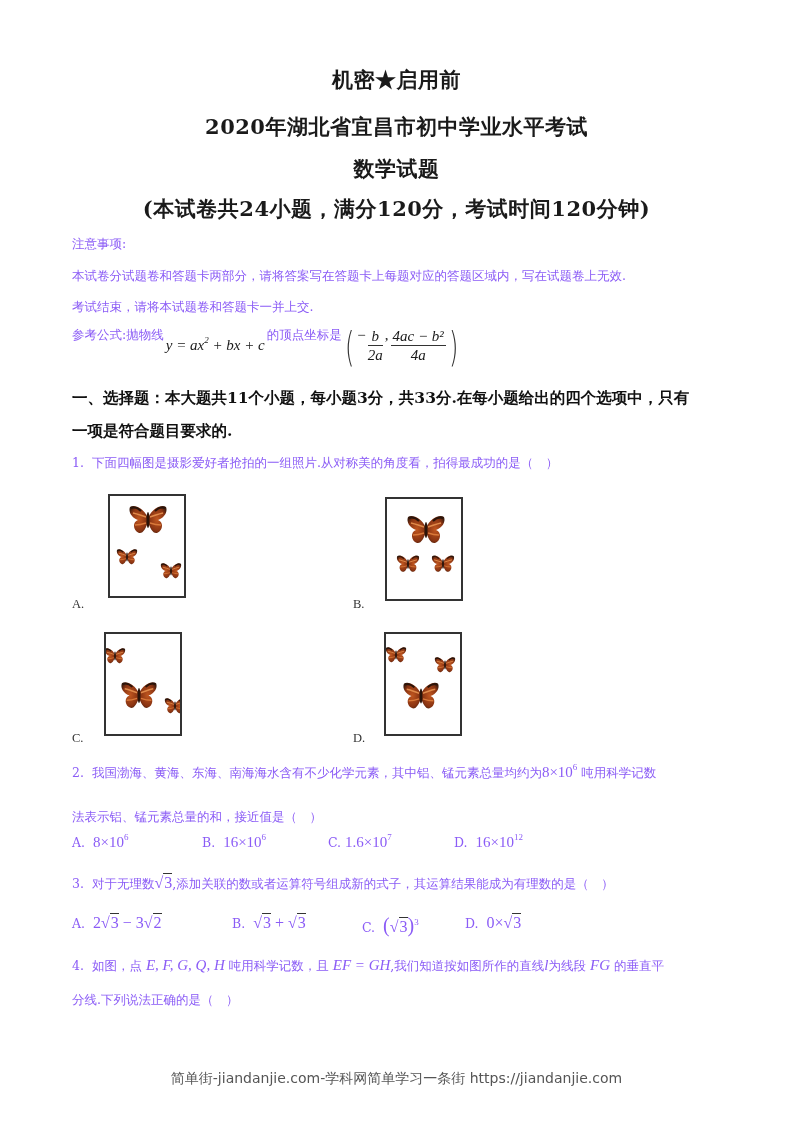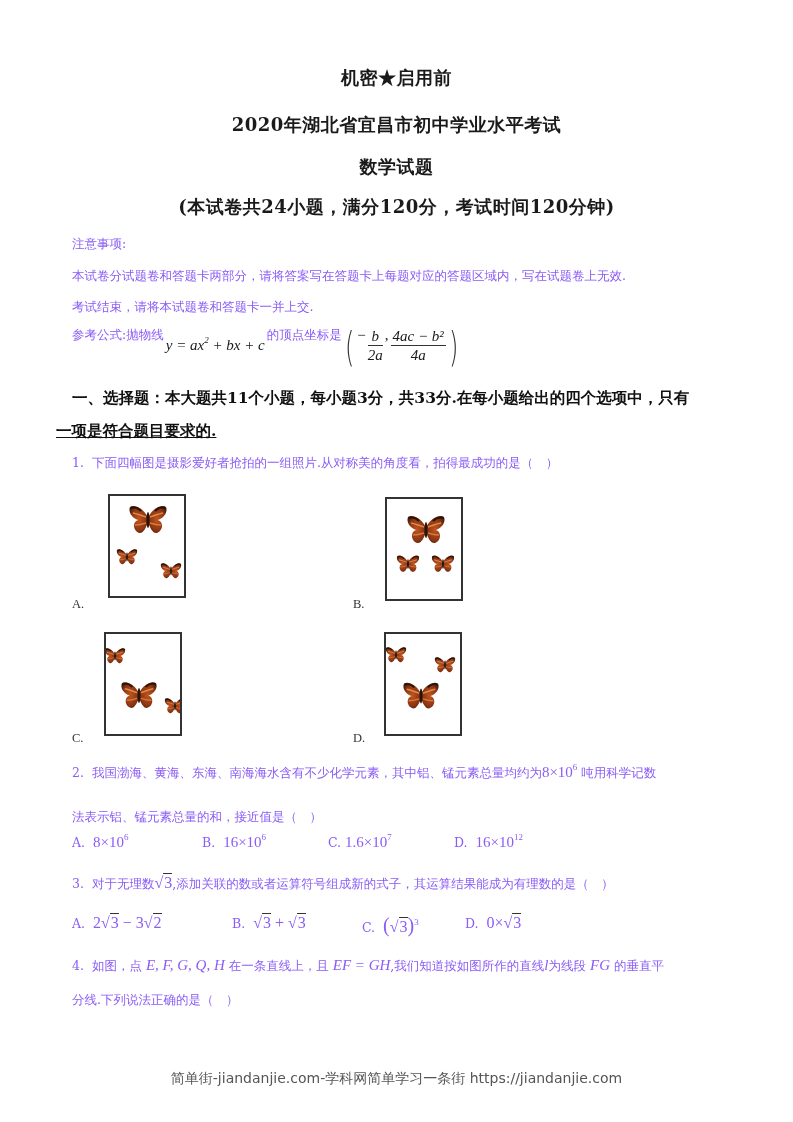--- a/index.html
+++ b/index.html
@@ -1,20 +1,20 @@
 <!DOCTYPE html>
 <html><head>
 <meta charset="utf-8">
 <style>
   html, body { margin: 0; padding: 0; background: #ffffff; }
   body { width: 793px; height: 1122px; position: relative; overflow: hidden; color: #1a1a1a;
          font-family: "DejaVu Serif", "Liberation Serif", serif; }
   .abs { position: absolute; }
   .center { left: 0; width: 793px; text-align: center; }
-  .title { font-weight: bold; font-size: 18px; letter-spacing: 0.5px; }
+  .title { font-weight: bold; font-size: 21px; letter-spacing: 0.5px; }
   .body-text { font-size: 12.5px; color: #8b5cf6; white-space: nowrap; }
   .section { font-size: 15.5px; font-weight: bold; white-space: nowrap; color: #111; }
   .math { font-family: "Liberation Serif", "DejaVu Serif", serif; font-style: italic; font-size: 15px; }
   .mathr { font-family: "Liberation Serif", "DejaVu Serif", serif; font-size: 15px; }
   sup { font-size: 9px; vertical-align: 7px; line-height: 0; }
   .frame { position: absolute; border: 2px solid #333; background: #fff; box-sizing: border-box; }
   .opt-label { position: absolute; font-size: 12.5px; color: #333; font-family: "Liberation Serif", serif; }
   .bfly { position: absolute; }
   .footer { font-family: "DejaVu Sans", sans-serif; font-size: 14px; color: #555; }
   .frac { display: inline-block; vertical-align: middle; text-align: center; font-family: "Liberation Serif", serif; font-style: italic; font-size: 15px; }
@@ -70,21 +70,21 @@
   </span>
   <span class="mathr" style="margin:0 2px;">,</span>
   <span class="frac">
     <span class="num">4ac − b²</span>
     <span class="den">4a</span>
   </span>
   <span class="bigparen">)</span>
 </div>
 
 <div class="abs section" style="left:72px; top:388px;">一、选择题：本大题共11个小题，每小题3分，共33分.在每小题给出的四个选项中，只有</div>
-<div class="abs section" style="left:56px; top:421px;text-decoration:underline;">一项是符合题目要求的.</div>
+<div class="abs section" style="left:72px; top:421px;">一项是符合题目要求的.</div>
 
 <div class="abs body-text" style="left:72px; top:455px;">
   <span>1.</span>&nbsp;
   <span>下面四幅图是摄影爱好者抢拍的一组照片.从对称美的角度看，拍得最成功的是（　）</span>
 </div>
 
 <div class="frame" style="left:108px; top:494px; width:78px; height:104px;">
   <svg class="bfly" style="left:18px; top:8px;" width="40" height="32">
       <use href="#butterfly"></use>
     </svg>
@@ -159,20 +159,20 @@
   <span class="c" style="left:0;"><span>A.</span>&nbsp;&nbsp;<span class="sqrt">2√<span class="rad">3</span> − 3√<span class="rad">2</span></span></span>
   <span class="c" style="left:160px;"><span>B.</span>&nbsp;&nbsp;<span class="sqrt">√<span class="rad">3</span> + √<span class="rad">3</span></span></span>
   <span class="c" style="left:290px;"><span>C.</span>&nbsp;&nbsp;<span class="sqrt"><span style="font-size:20px;">(</span>√<span class="rad">3</span><span style="font-size:20px;">)</span><sup>3</sup></span></span>
   <span class="c" style="left:393px;"><span>D.</span>&nbsp;&nbsp;<span class="sqrt">0×√<span class="rad">3</span></span></span>
 </div>
 
 <div class="abs body-text" style="left:72px; top:957px;">
   <span>4.</span>&nbsp;
   <span>如图，点</span>
   <span class="math">E, F, G, Q, H</span>
-  <span>在一条直线上，且</span>
+  <span>吨用科学记数，且</span>
   <span class="math">EF = GH</span><span>,我们知道按如图所作的直线</span><span class="math">l</span><span>为线段</span>
   <span class="math">FG</span>
   <span>的垂直平</span>
 </div>
 <div class="abs body-text" style="left:72px; top:992px;">分线.下列说法正确的是（　）</div>
 
 <div class="abs center footer" style="top:1070px;">简单街-jiandanjie.com-学科网简单学习一条街 https://jiandanjie.com</div>
 
 </body></html>

